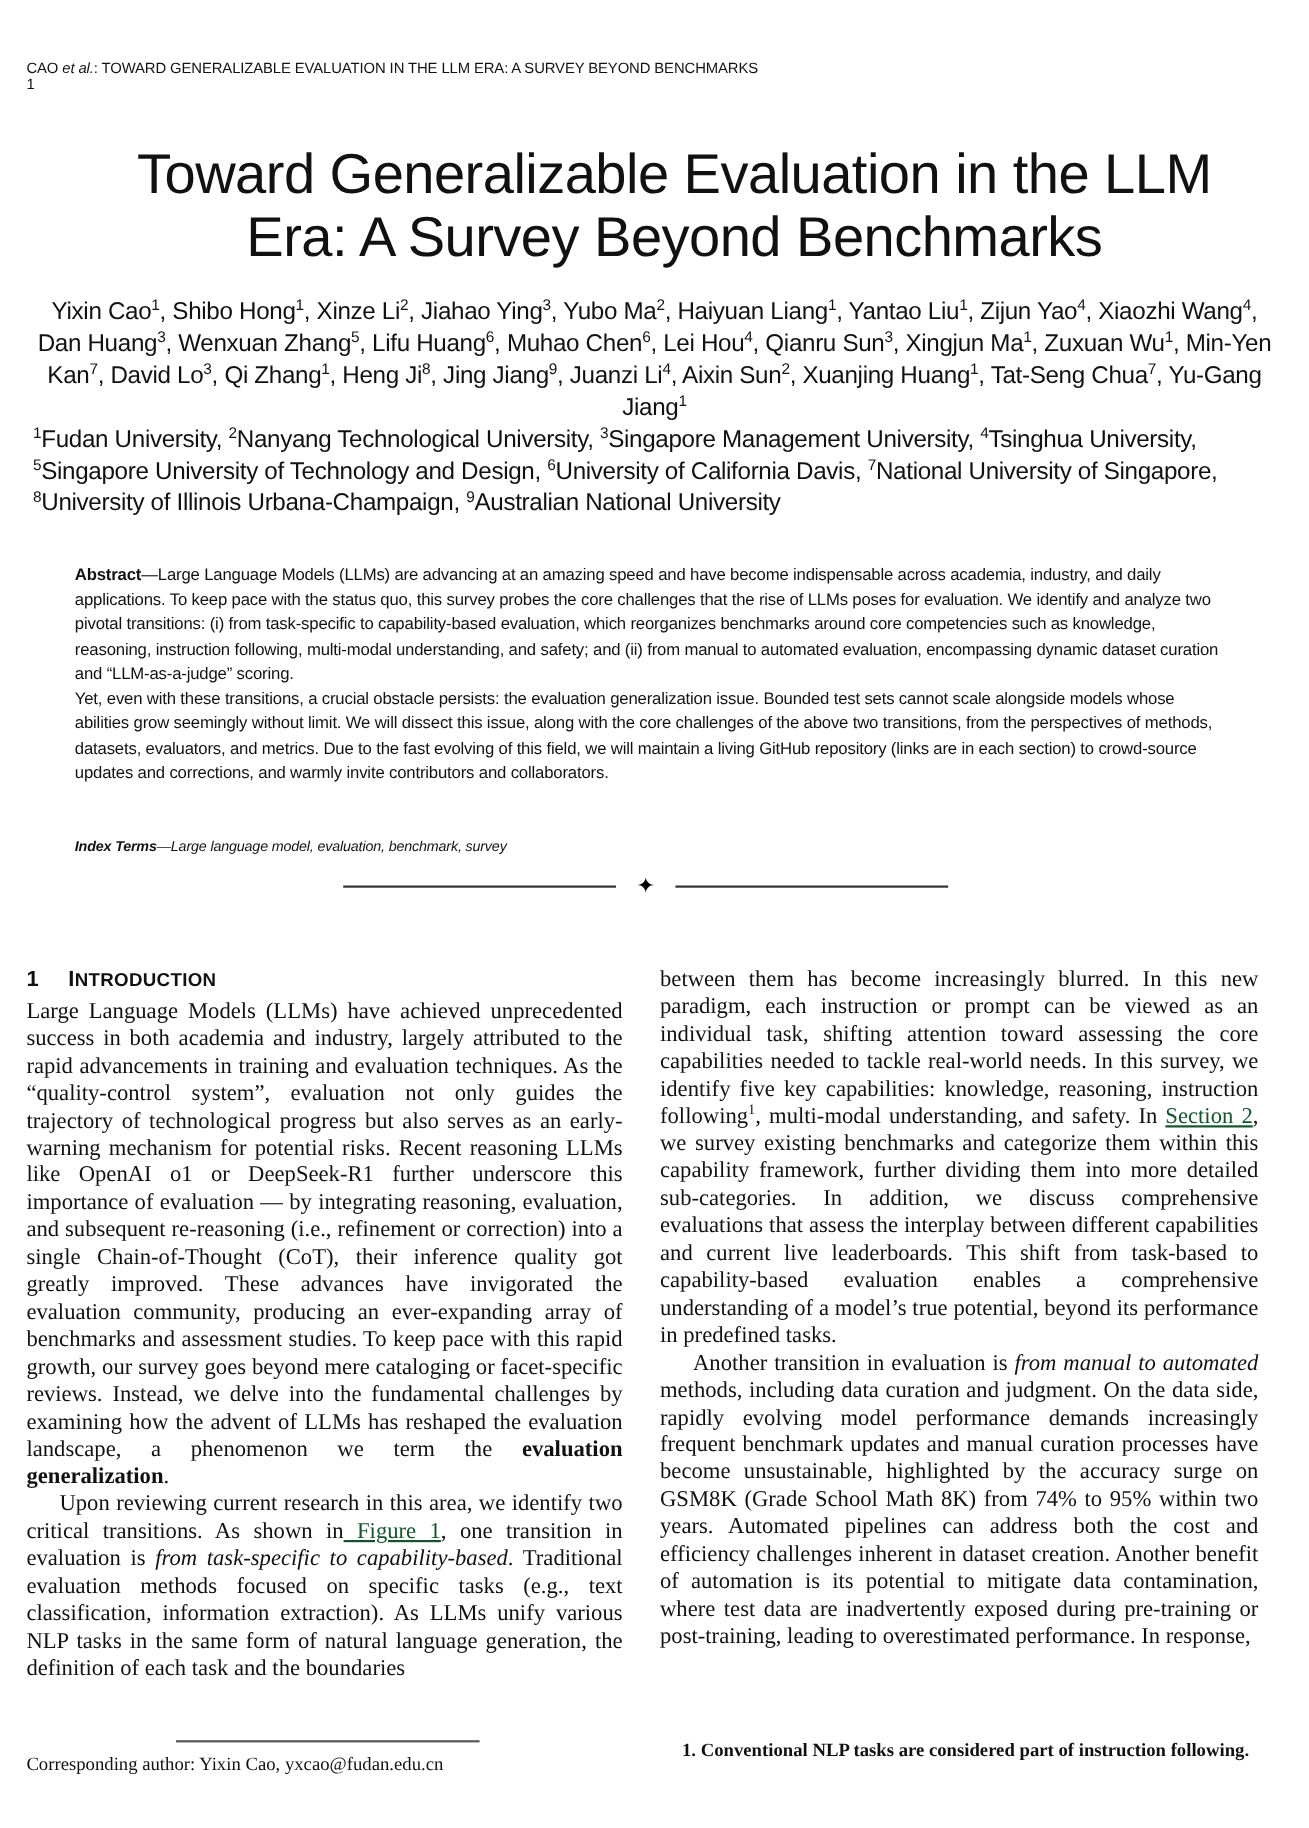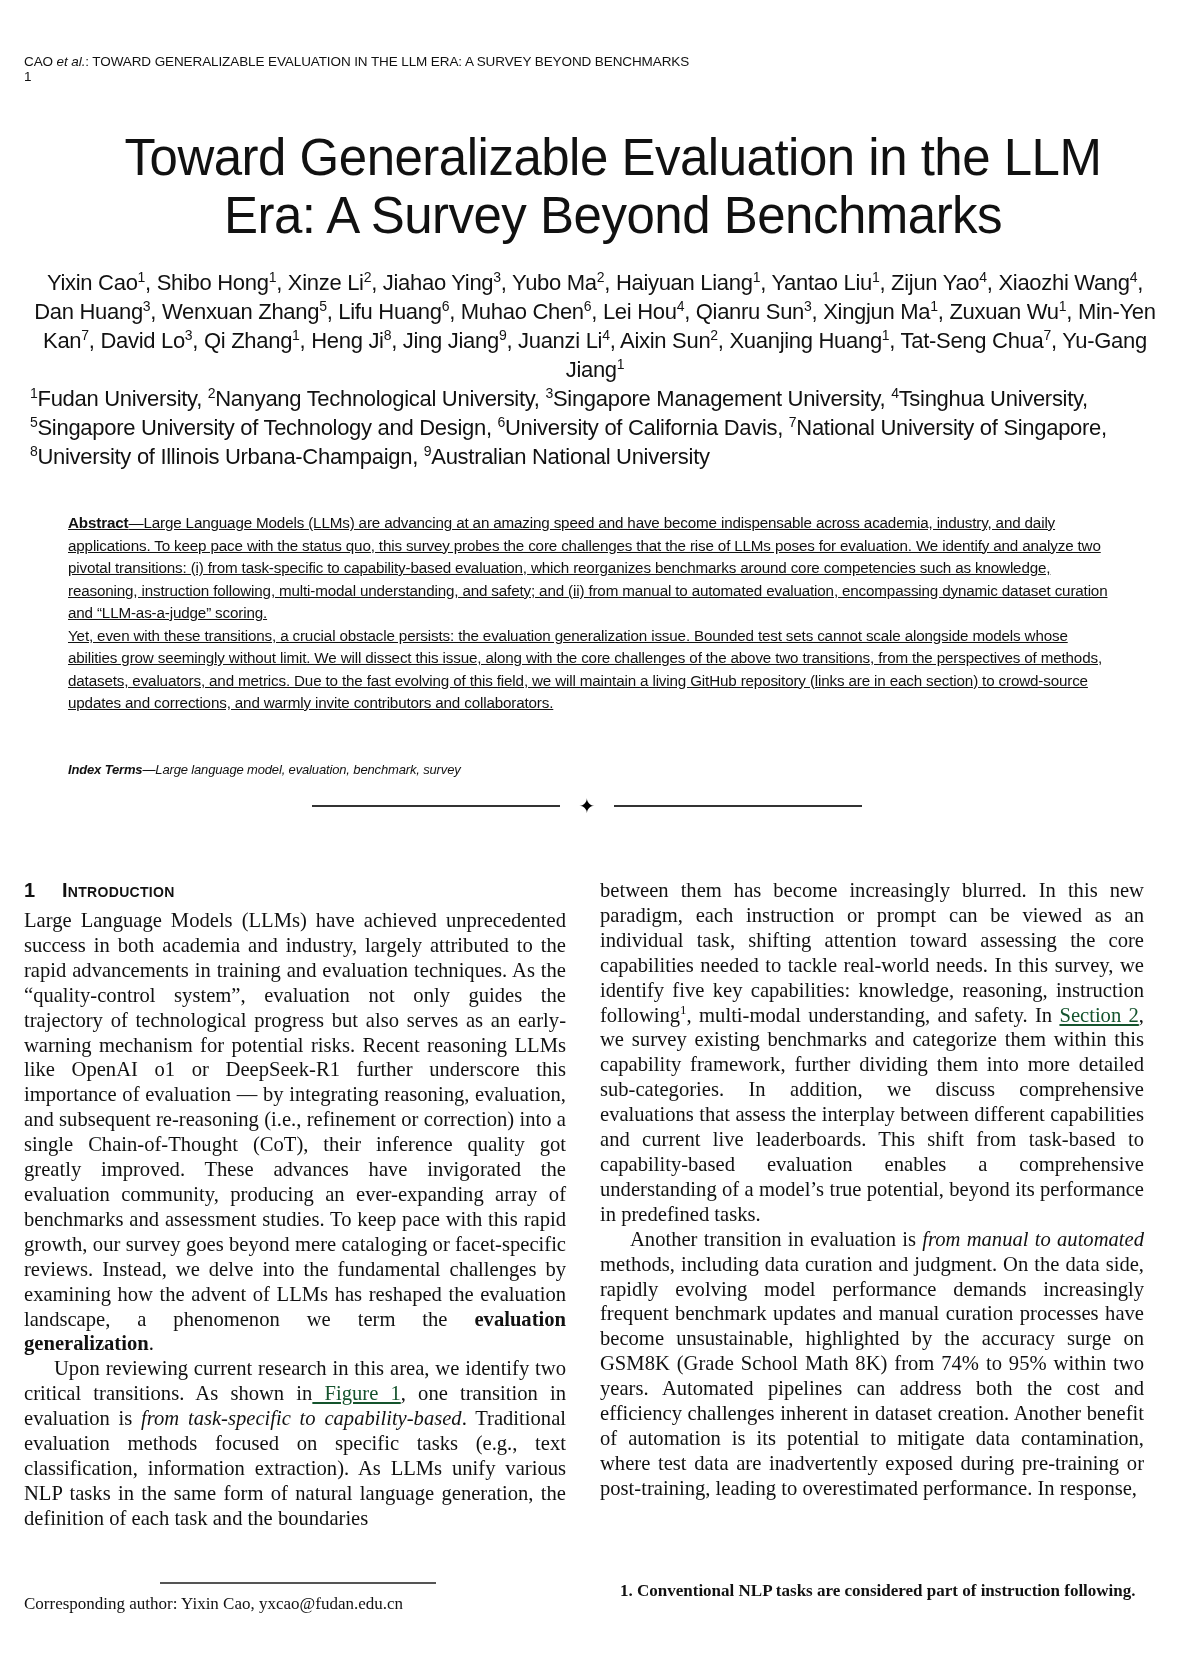--- a/index.html
+++ b/index.html
@@ -9,41 +9,41 @@
 
   .running-header { position: absolute; top: 54px; left: 24px; right: 30px; font-size: 13.5px; letter-spacing: -0.1px; display: flex; justify-content: space-between; }
   .running-header i { font-style: italic; }
 
   .title { position: absolute; top: 111px; left: 0; width: 1190px; text-align: center; font-size: 51px; line-height: 58px; font-weight: normal; margin: 18px; letter-spacing: -0.5px; }
 
   .authors { position: absolute; top: 268px; left: 30px; width: 1130px; text-align: center; font-size: 22px; line-height: 29px; letter-spacing: -0.3px; }
   .authors sup, .affil sup { font-size: 14px; vertical-align: 8px; line-height: 0; }
   .affil { position: absolute; top: 384px; left: 30px; width: 1130px; font-size: 22px; line-height: 29px; letter-spacing: -0.3px; }
 
-  .abstract { position: absolute; top: 512px; left: 68px; width: 1050px; font-size: 15.2px; line-height: 22.5px; letter-spacing: -0.15px; text-decoration: underline; }
+  .abstract { position: absolute; top: 512px; left: 68px; width: 1050px; font-size: 15.2px; line-height: 22.5px; letter-spacing: -0.15px; }
   .abstract p { margin: 0; }
   .abstract b { font-weight: bold; }
   .index-terms { position: absolute; top: 762px; left: 68px; font-size: 13px; letter-spacing: -0.15px; font-style: italic; }
 
   .divider { position: absolute; top: 796px; left: 312px; width: 550px; height: 20px; display: flex; align-items: center; justify-content: space-between; }
   .divider .line { height: 1.5px; background: #333; width: 248px; }
   .divider .diamond { font-size: 20px; line-height: 20px; color: #000; }
 
   .col { position: absolute; font-size: 20.6px; line-height: 24.9px; text-align: justify; }
   .col-left { top: 878px; left: 24px; width: 542px; }
   .col-right { top: 878px; left: 600px; width: 544px; }
   .col p { margin: 0; }
   .col p.indent { text-indent: 30px; }
   .col a { color: #14532d; }
   .col sup { font-size: 13px; vertical-align: 8px; line-height: 0; }
 
   .section-heading { font-size: 20px; font-weight: bold; margin: 0 0 4px 0; line-height: 24px; letter-spacing: 0.3px; }
   .section-heading .num { display: inline-block; width: 38px; }
   .section-heading .sc-big { font-size: 20px; }
-  .section-heading .sc-small { font-size: 14px; }
+  .section-heading .sc-small { font-size: 17px; }
 
   .footnote-rule { position: absolute; top: 1582px; left: 160px; width: 276px; height: 1.5px; background: #555; }
   .corresponding { position: absolute; top: 1594px; left: 24px; font-size: 17px; }
   .footnote-right { position: absolute; top: 1581px; left: 600px; width: 544px; font-size: 17px; line-height: 20px; text-align: justify; }
   .footnote-right p { margin: 0; text-indent: 20px; font-weight: bold; }
 </style>
 </head>
 <body>
 
 <div class="running-header sans">

